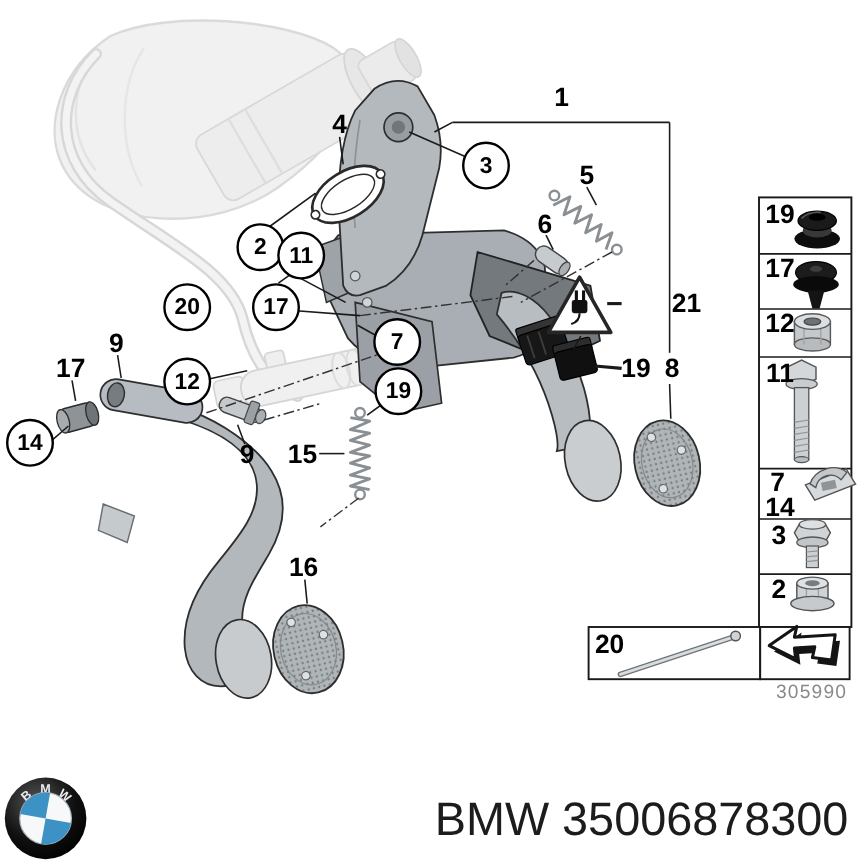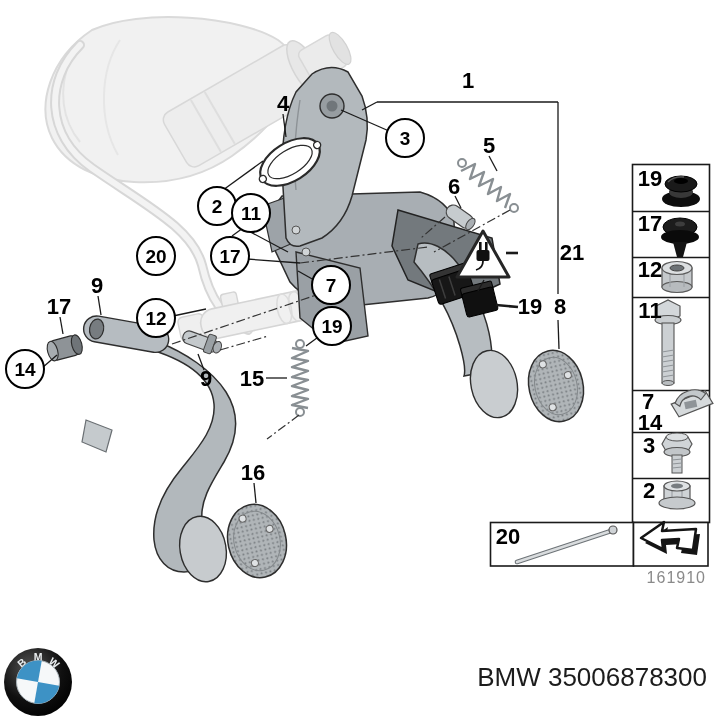--- a/index.html
+++ b/index.html
@@ -8,21 +8,21 @@
   .stage svg{position:absolute;left:0;top:0;}
   #callout-layer{position:absolute;left:0;top:0;width:720px;height:720px;pointer-events:none;}
   .co{position:absolute;transform:translate(-50%,-50%);font-weight:bold;color:#000;
       font-family:"Liberation Sans",sans-serif;white-space:nowrap;}
   .circled{width:36px;height:36px;border:2.6px solid #000;border-radius:50%;background:#fff;
            display:flex;align-items:center;justify-content:center;font-size:19px;line-height:1;}
   .plain{font-size:22px;}
   .panelref{font-size:22px;}
   .drawing-number{position:absolute;right:14px;top:569px;font-size:16px;color:#8a8a8a;
                   letter-spacing:1px;}
-  .part-number{position:absolute;right:13px;top:662px;font-size:26px;color:#1c1c1c;
+  .part-number{position:absolute;right:13px;top:662px;font-size:39px;color:#1c1c1c;
                letter-spacing:0;}
 </style>
 </head>
 <body>
 
 <div class="stage">
 
 <svg width="720" height="720" viewBox="0 0 720 720">
   <defs>
     <pattern id="padtex" width="4.5" height="4.5" patternUnits="userSpaceOnUse">
@@ -314,21 +314,21 @@
       <div class="co panelref" style="left: 650px; top: 224px;">17</div>
       <div class="co panelref" style="left: 650px; top: 270px;">12</div>
       <div class="co panelref" style="left: 650px; top: 311px;">11</div>
       <div class="co panelref" style="left: 648px; top: 402px;">7</div>
       <div class="co panelref" style="left: 650px; top: 423px;">14</div>
       <div class="co panelref" style="left: 649px; top: 446px;">3</div>
       <div class="co panelref" style="left: 649px; top: 491px;">2</div>
       <div class="co panelref" style="left: 508px; top: 537px;">20</div>
     </div>
 
-<div class="drawing-number">161910</div>
+<div class="drawing-number">305990</div>
 
 <svg width="70" height="70" viewBox="0 0 70 70" style="left:3px;top:647px;">
   <circle cx="35" cy="35" r="34" fill="url(#ringGrad2)"></circle>
   <defs>
     <radialGradient id="ringGrad2" cx="38%" cy="30%" r="78%">
       <stop offset="0%" stop-color="#555"></stop>
       <stop offset="60%" stop-color="#101010"></stop>
       <stop offset="100%" stop-color="#000"></stop>
     </radialGradient>
   </defs>

